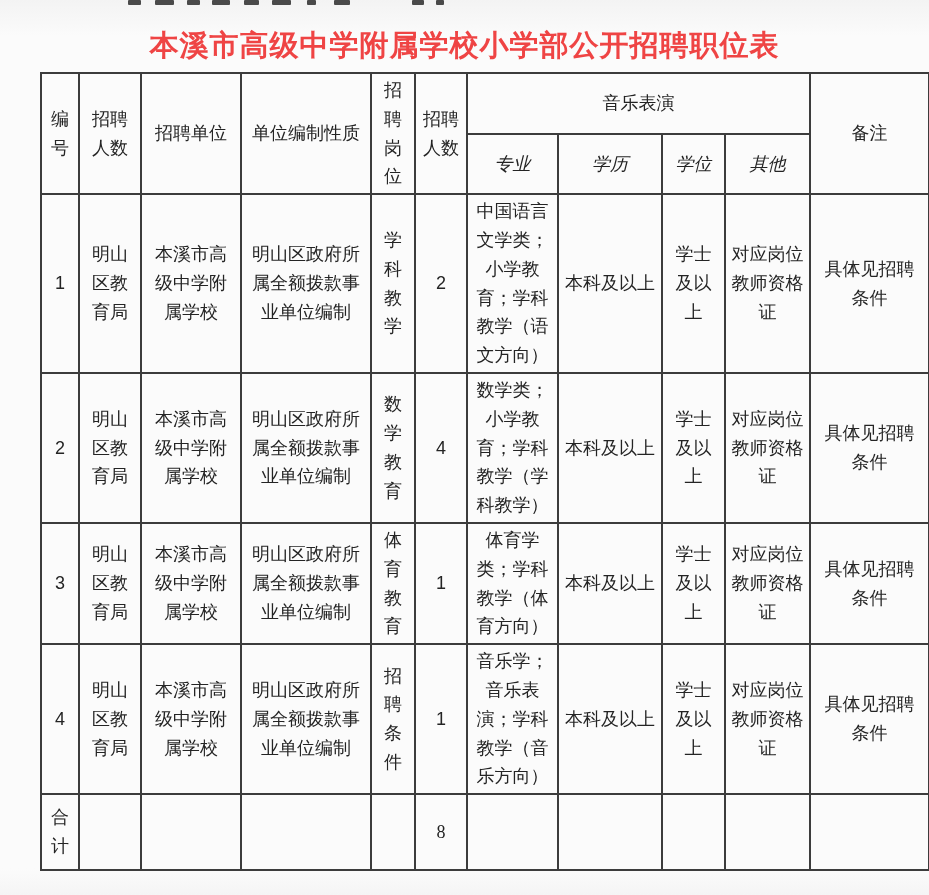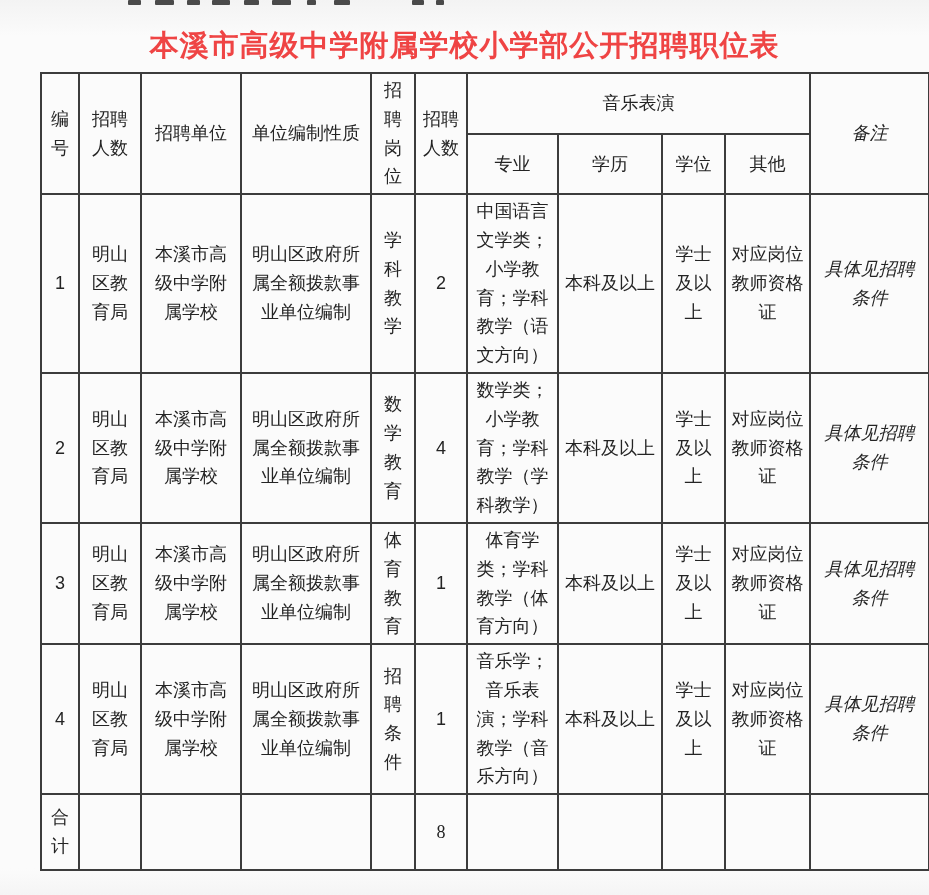--- a/index.html
+++ b/index.html
@@ -65,23 +65,23 @@
     font-size: 18px;
     font-weight: normal;
     line-height: 1.6;
     text-align: center;
     vertical-align: middle;
     color: #242424;
     word-break: break-all;
     overflow: hidden;
   }
   .pad-wide   { padding: 2px 8px !important; }
-  .pad-wider  { padding: 2px 8px !important; font-style: italic; }
+  .pad-wider  { padding: 2px 8px !important; }
   tr.hrow-a { height: 56px; }
-  tr.hrow-b { height: 55px; }
+  tr.hrow-b { height: 55px; font-style: italic; }
   tr.r1 { height: 172px; }
   tr.r2 { height: 145px; }
   tr.r3 { height: 117px; }
   tr.r4 { height: 141px; }
   tr.rt { height: 76px; font-family: Liberation Serif, serif;  }
 </style>
 </head>
 <body>
 
 <div class="page">

